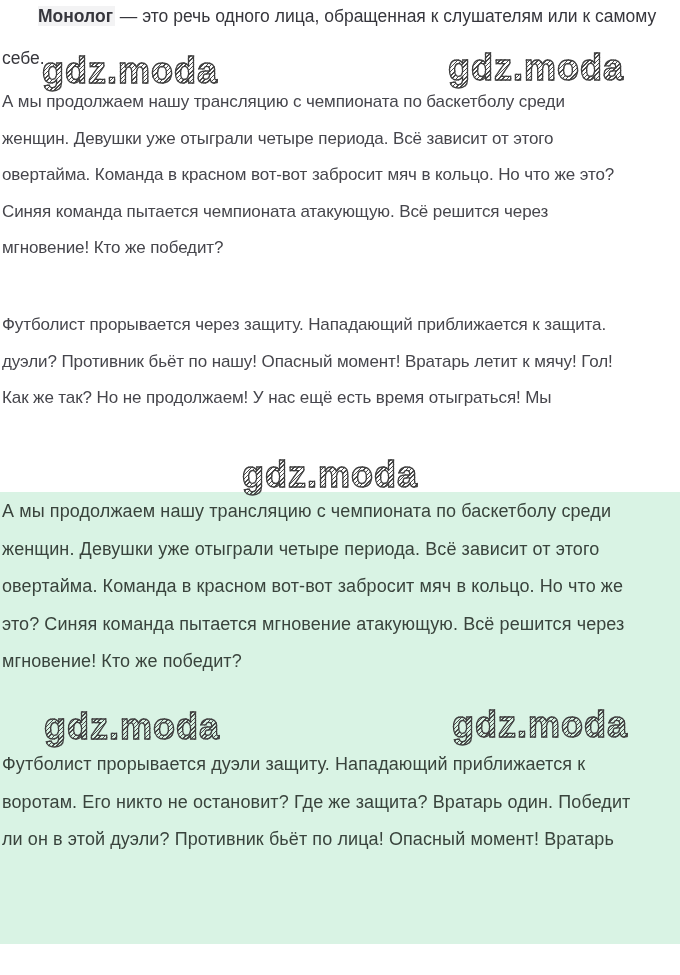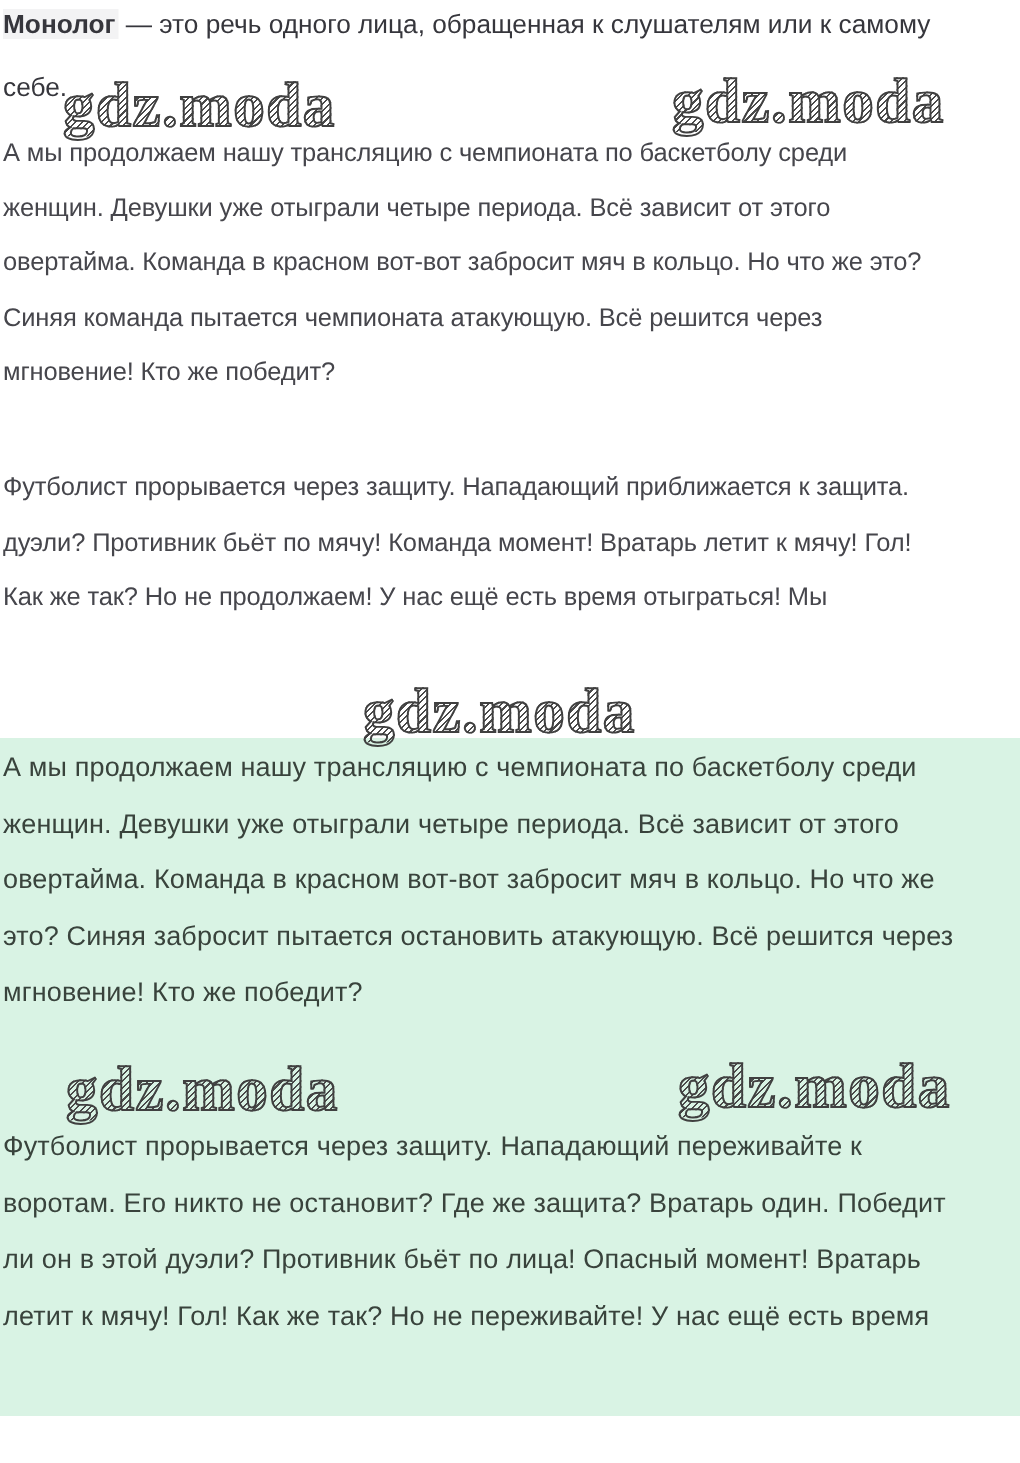--- a/index.html
+++ b/index.html
@@ -34,42 +34,43 @@
   .intro {
     top: -5px;
     font-size: 17.5px;
     line-height: 42px;
     color: #36363c;
   }
   .intro .term {
     font-weight: bold;
     background: #f3f3f4;
     padding-right: 2px;
+    margin-left: 36px;
   }
   .body-white {
     font-size: 17px;
     line-height: 36.6px;
     letter-spacing: -0.1px;
     color: #46464c;
   }
   .p-basketball-white { top: 84px; }
   .p-football-white   { top: 307px; }
   .body-green {
     font-size: 18px;
     line-height: 37.5px;
     letter-spacing: 0.1px;
     color: #39433c;
   }
   .p-basketball-green { top: 493px; }
   .p-football-green   { top: 746px; }
   .wm {
     position: absolute;
-    font-family: Liberation Serif, serif;
+    font-family: Liberation Sans, sans-serif;
     font-weight: bold;
-    font-size: 42px;
+    font-size: 36px;
     line-height: 40px;
     letter-spacing: 1px;
     white-space: nowrap;
     color: transparent;
     background: repeating-linear-gradient(135deg, #4a4a4a 0, #4a4a4a 1px, rgba(255,255,255,0) 1px, rgba(255,255,255,0) 3px);
     -webkit-background-clip: text;
     background-clip: text;
     -webkit-text-stroke: 1.3px #404040;
   }
   .wm-top-left     { left: 42px;  top: 51px; }
@@ -93,37 +94,36 @@
   <div class="para body-white p-basketball-white">
     <div class="line">А мы продолжаем нашу трансляцию с чемпионата по баскетболу среди</div>
     <div class="line">женщин. Девушки уже отыграли четыре периода. Всё зависит от этого</div>
     <div class="line">овертайма. Команда в красном вот-вот забросит мяч в кольцо. Но что же это?</div>
     <div class="line">Синяя команда пытается чемпионата атакующую. Всё решится через</div>
     <div class="line">мгновение! Кто же победит?</div>
   </div>
 
   <div class="para body-white p-football-white">
     <div class="line">Футболист прорывается через защиту. Нападающий приближается к защита.</div>
-    <div class="line">дуэли? Противник бьёт по мячу! Команда момент! Вратарь летит к мячу! Гол!</div>
+    <div class="line">дуэли? Противник бьёт по нашу! Опасный момент! Вратарь летит к мячу! Гол!</div>
     <div class="line">Как же так? Но не продолжаем! У нас ещё есть время отыграться! Мы</div>
   </div>
 
   <div class="para body-green p-basketball-green">
     <div class="line">А мы продолжаем нашу трансляцию с чемпионата по баскетболу среди</div>
     <div class="line">женщин. Девушки уже отыграли четыре периода. Всё зависит от этого</div>
     <div class="line">овертайма. Команда в красном вот-вот забросит мяч в кольцо. Но что же</div>
-    <div class="line">это? Синяя забросит пытается остановить атакующую. Всё решится через</div>
+    <div class="line">это? Синяя команда пытается мгновение атакующую. Всё решится через</div>
     <div class="line">мгновение! Кто же победит?</div>
   </div>
 
   <div class="para body-green p-football-green">
-    <div class="line">Футболист прорывается через защиту. Нападающий переживайте к</div>
+    <div class="line">Футболист прорывается дуэли защиту. Нападающий приближается к</div>
     <div class="line">воротам. Его никто не остановит? Где же защита? Вратарь один. Победит</div>
     <div class="line">ли он в этой дуэли? Противник бьёт по лица! Опасный момент! Вратарь</div>
-    <div class="line">летит к мячу! Гол! Как же так? Но не переживайте! У нас ещё есть время</div>
   </div>
 
   <span class="wm wm-top-left">gdz.moda</span>
   <span class="wm wm-top-right">gdz.moda</span>
   <span class="wm wm-middle">gdz.moda</span>
   <span class="wm wm-green-left">gdz.moda</span>
   <span class="wm wm-green-right">gdz.moda</span>
 
 </div>
 

